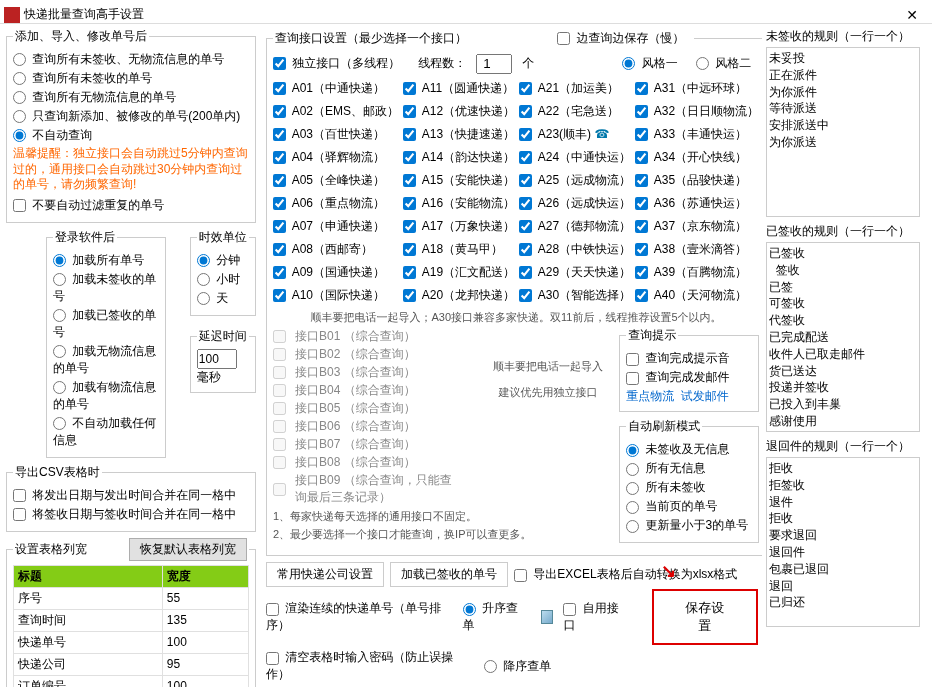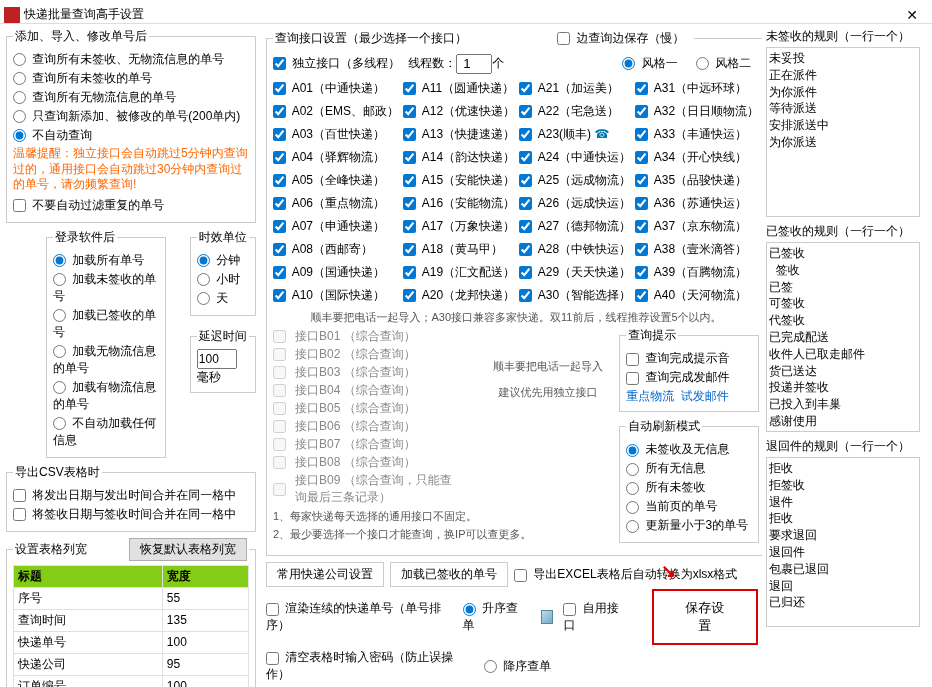--- a/index.html
+++ b/index.html
@@ -20,21 +20,21 @@
 .row { display: flex; gap: 24px; padding-left: 40px; }
 .row > div { flex: 1; }
 .small-input { width: 40px; height: 20px; font-size: 12px; }
 .btn { background: #e1e1e1; border: 1px solid #adadad; padding: 2px 10px; cursor: pointer; font-size: 12px; }
 .btn-save { border: 2px solid #d00; padding: 8px 28px; font-size: 13px; background: #fff; cursor: pointer; margin-left: 10px; }
 table { width: 100%; border-collapse: collapse; font-size: 12px; }
 table th, table td { border: 1px solid #e0e0e0; padding: 2px 4px; text-align: left; height: 20px; }
 table th { background: #84cc16; font-weight: bold; }
 .iface-grid { display: grid; grid-template-columns: repeat(4, 1fr); gap: 2px 4px; margin: 4px 0; }
 .iface-grid label { white-space: nowrap; font-size: 12px; }
-.query-top { display: flex; align-items: center; margin-bottom: 4px; }
+.query-top { display: flex; align-items: center; gap: 10px; margin-bottom: 4px; }
 .thread-input { width: 36px; height: 20px; text-align: center; }
 .style-radios { margin-left: auto; display: flex; gap: 10px; }
 .note { color: #555; font-size: 11px; line-height: 1.4; margin: 2px 0; }
 .mid-sub { display: flex; gap: 4px; }
 .mid-sub-left { flex: 1; }
 .mid-sub-right { width: 140px; }
 .backup-row { display: flex; align-items: center; margin: 1px 0; gap: 6px; }
 .backup-row input[type=checkbox] { accent-color: #888; }
 .backup-row.disabled { color: #888; }
 .textarea-rules { width: 100%; font-size: 12px; font-family: inherit; resize: none; border: 1px solid #ccc; padding: 2px; line-height: 1.4; }

